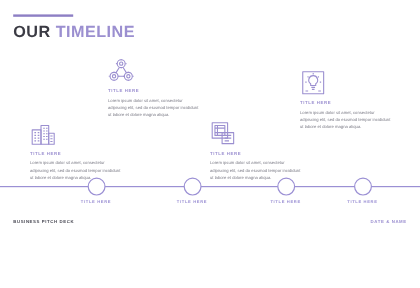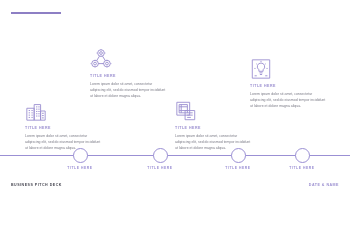--- a/index.html
+++ b/index.html
@@ -60,20 +60,24 @@
     font-size:3.6px; letter-spacing:.5px; font-weight:bold;
   }
   #footer-left  { left:11px;  color:#4a4a55; }
   #footer-right { right:11px; color:#9b8fd0; }
 </style>
 </head>
 <body>
 
 <div id="title-block">
   <div id="title-rule"></div>
+  <div id="slide-title">
+    <span class="dark">OUR</span>
+    <span class="accent">TIMELINE</span>
+  </div>
 </div>
 
 <div id="timeline-axis"></div>
 
 <div class="node" style="left:72.5px"></div>
 <div class="node-label" style="left:45px">TITLE HERE</div>
 
 <div class="node" style="left:152.5px"></div>
 <div class="node-label" style="left:125px">TITLE HERE</div>
 

